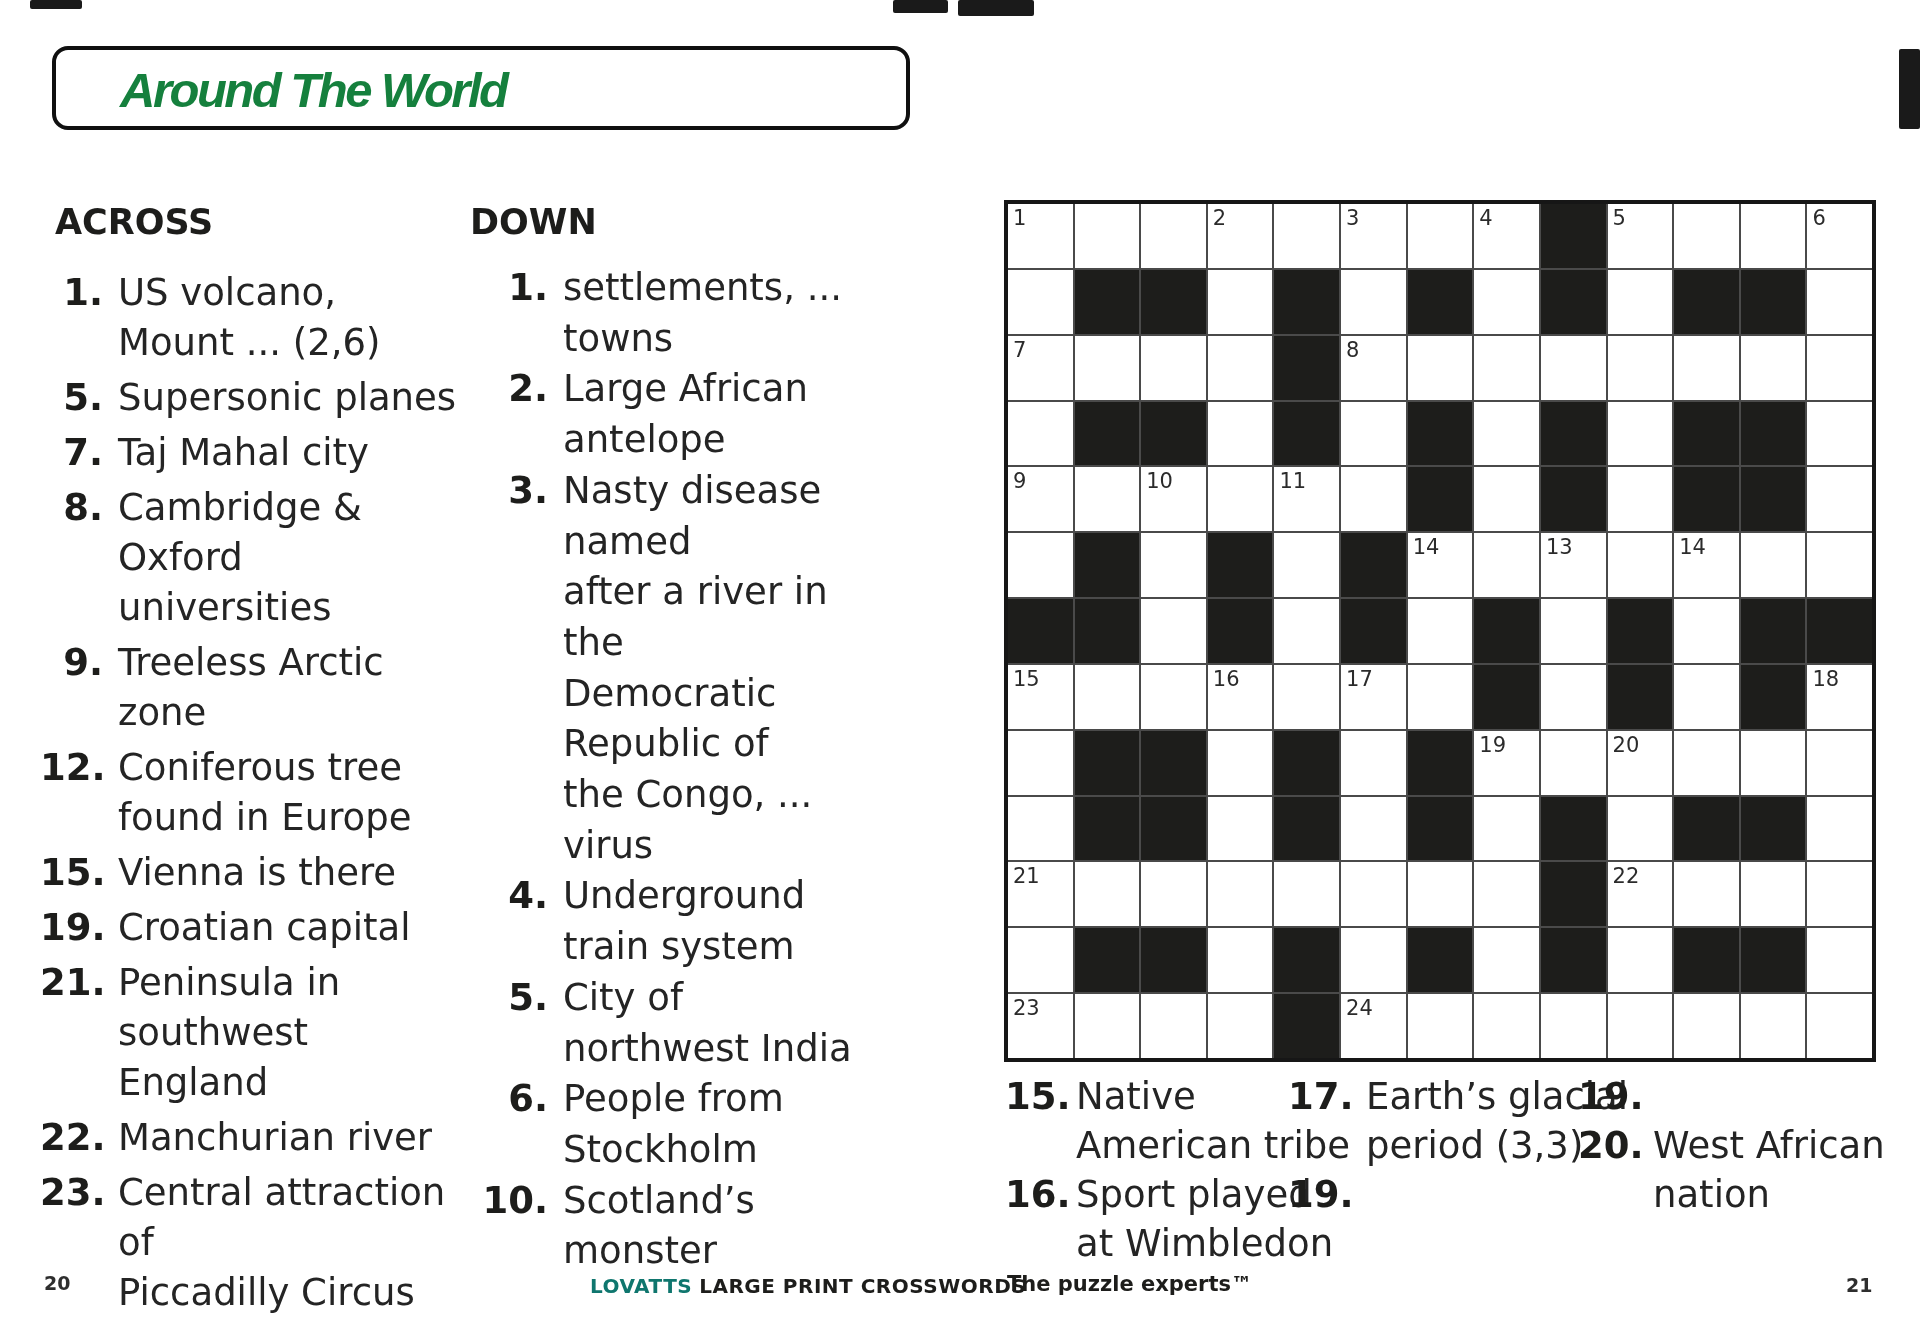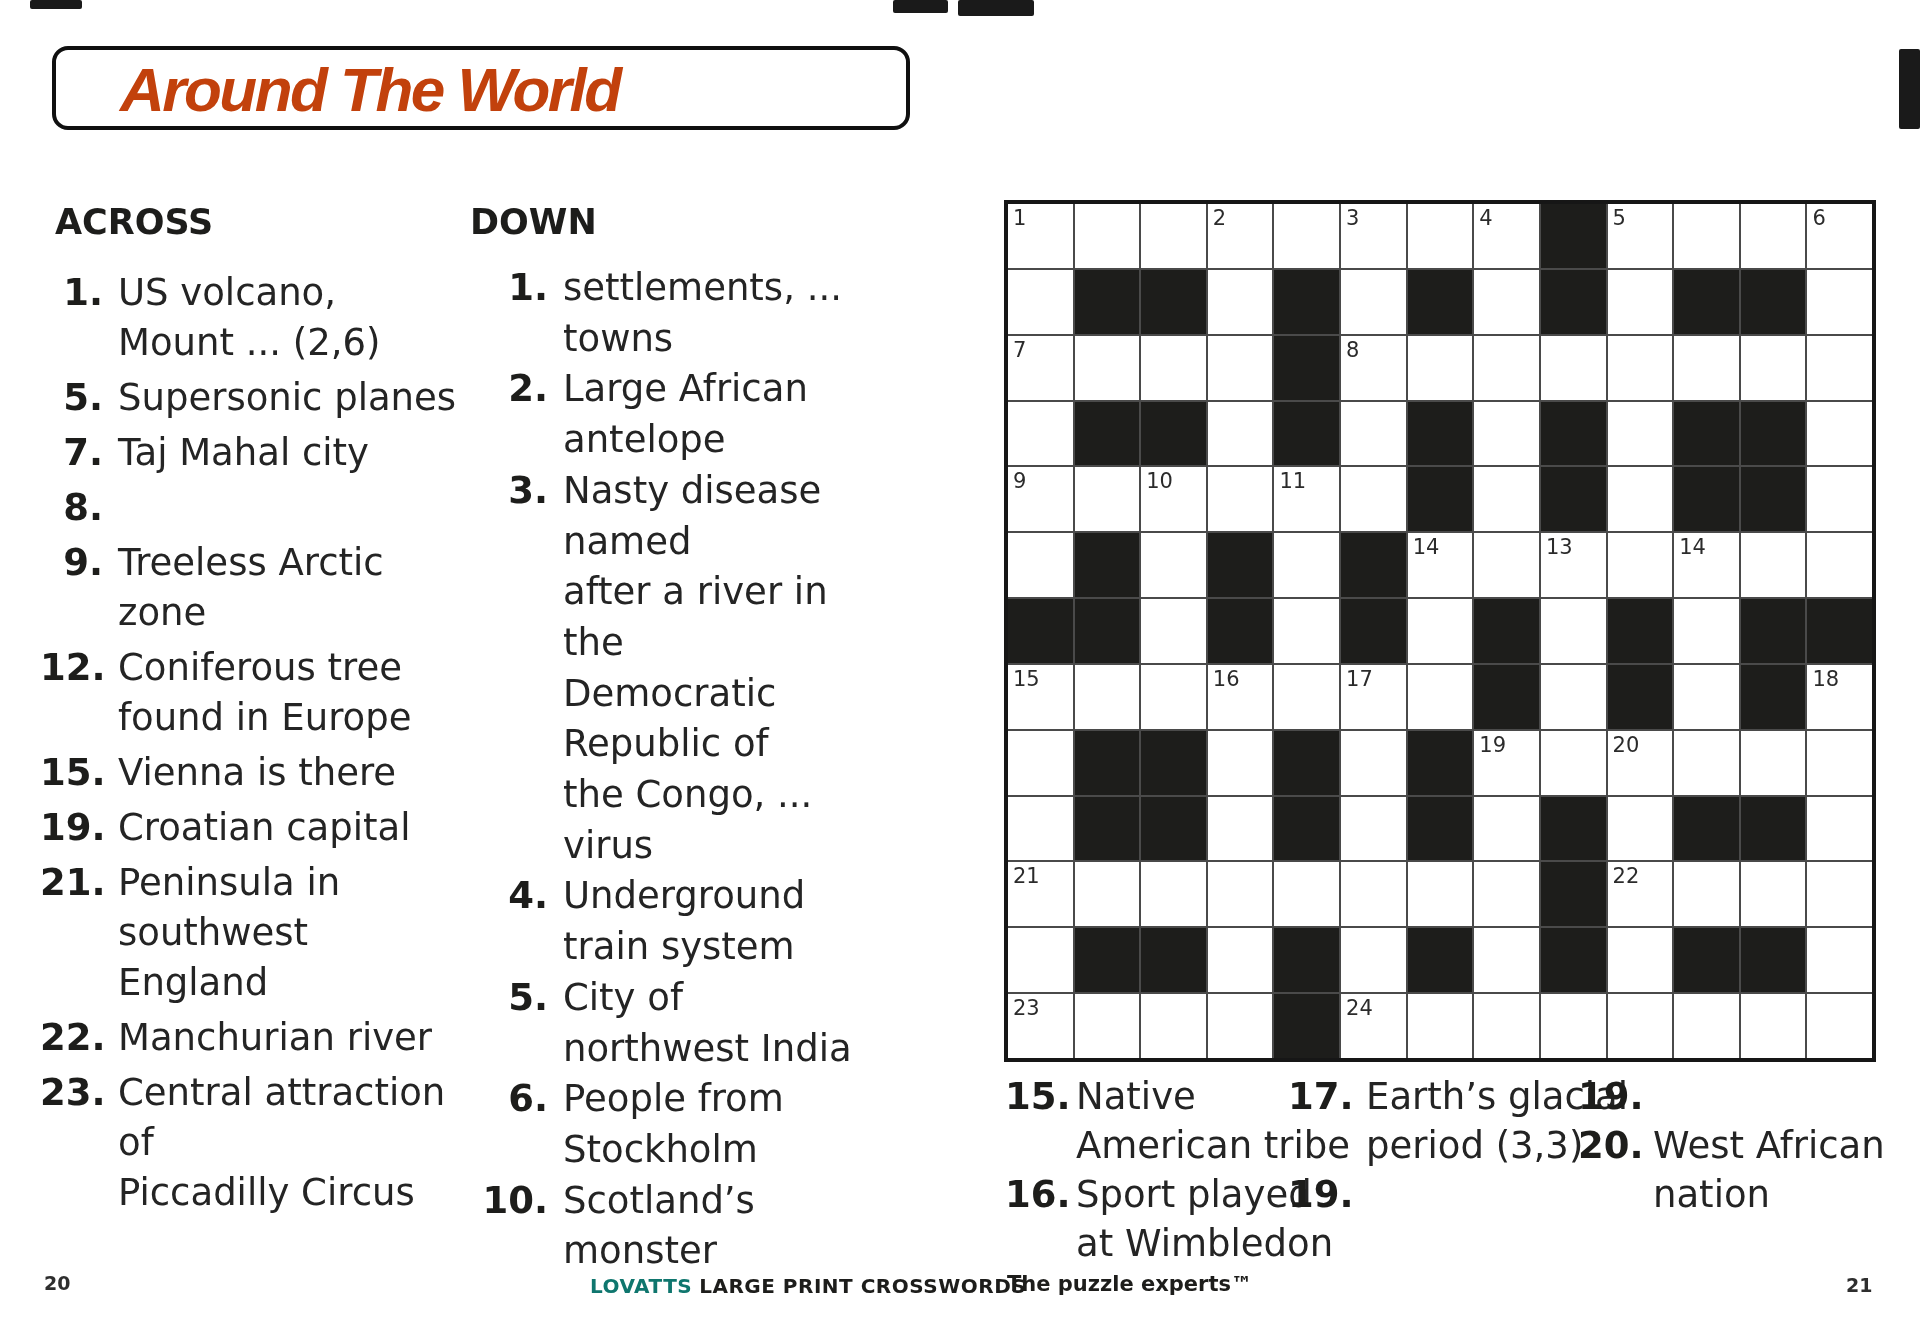--- a/index.html
+++ b/index.html
@@ -16,22 +16,22 @@
   #art4{left:1899px;top:49px;width:21px;height:80px;}
   
   .title-box{
     position:absolute;left:52px;top:46px;width:858px;height:84px;
     border:4px solid #101010;border-radius:16px;background:#fff;
     box-sizing:border-box;
   }
   .title-text{
     position:absolute;left:64px;top:-2px;
     font-family:"Liberation Sans","DejaVu Sans",sans-serif;
-    font-size:62px;font-weight:bold;font-style:italic;
-    letter-spacing:-2.5px;line-height:84px;white-space:nowrap;color:#c2410c;
+    font-size:49px;font-weight:bold;font-style:italic;
+    letter-spacing:-2.5px;line-height:84px;white-space:nowrap;color:#15803d;
   }
   
   .col-header{
     position:absolute;top:202px;font-size:35px;font-weight:bold;color:#1d1d1b;
     letter-spacing:0px;
   }
   #across-header{left:55px;}
   #down-header{left:470px;}
   .clue-list{position:absolute;}
   #across-list{left:40px;top:268px;width:420px;}
@@ -105,20 +105,24 @@
       </div>
     </div>
     <div class="clue">
       <div class="cnum">7.</div>
       <div class="ctxt">
         <div>Taj Mahal city</div>
       </div>
     </div>
     <div class="clue">
       <div class="cnum">8.</div>
+      <div class="ctxt">
+        <div>Cambridge &amp; Oxford</div>
+        <div>universities</div>
+      </div>
     </div>
     <div class="clue">
       <div class="cnum">9.</div>
       <div class="ctxt">
         <div>Treeless Arctic zone</div>
       </div>
     </div>
     <div class="clue">
       <div class="cnum">12.</div>
       <div class="ctxt">

